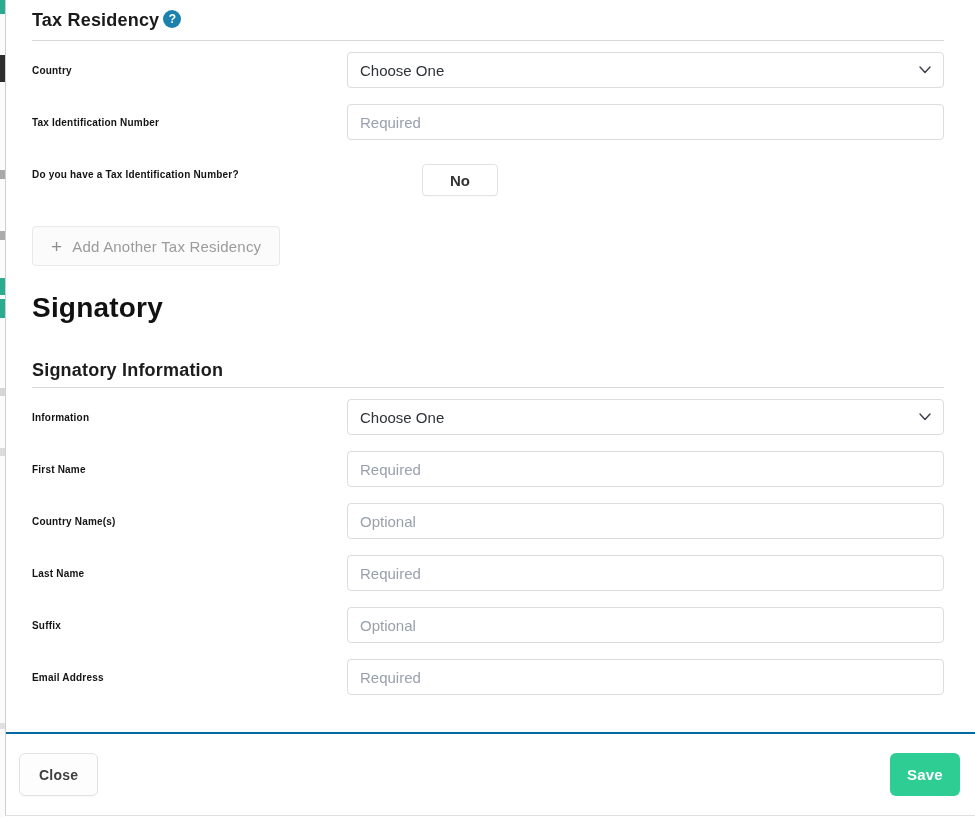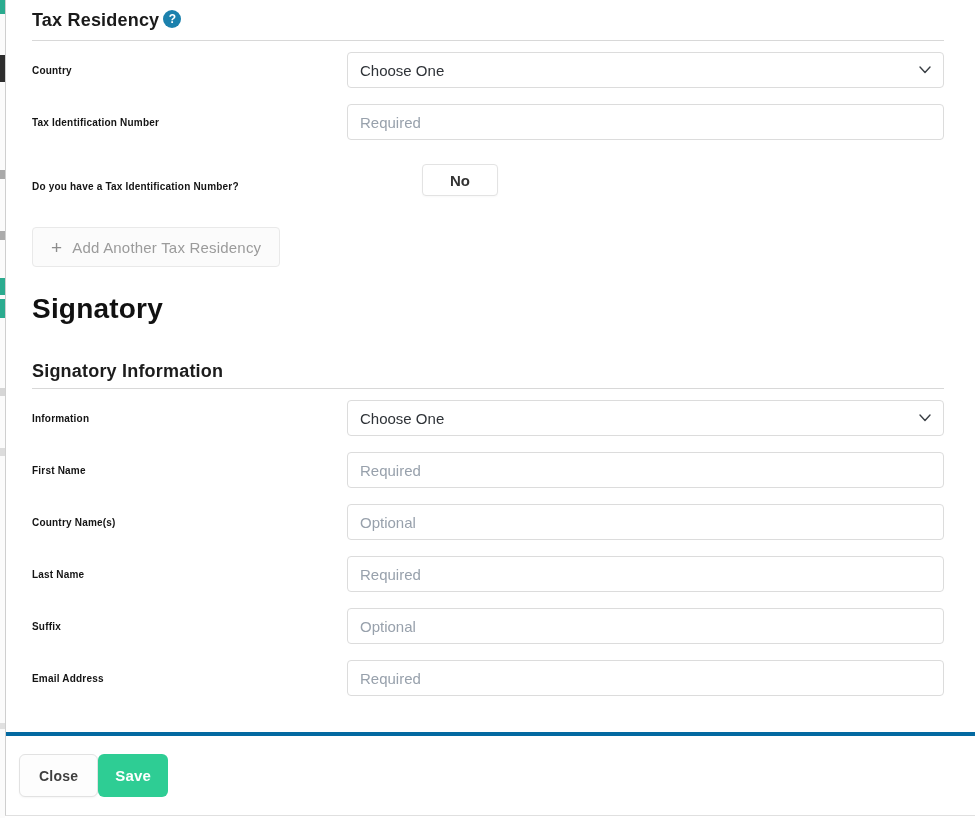--- a/index.html
+++ b/index.html
@@ -50,21 +50,21 @@
   .rule{border:none;border-top:1px solid #d8d8d8;margin-top:6px;}
 
   .form-row{display:flex;margin-top:16px;}
   .form-row.first{margin-top:11px;}
   .row-label{
     width:315px;flex:0 0 315px;
     padding-top:8px;
     font-size:10px;font-weight:700;color:#141414;line-height:21px;
     letter-spacing:.2px;
   }
-  .row-label .wrap{display:block;max-width:245px;margin-top:12px;}
+  .row-label .wrap{display:block;max-width:245px;}
   .row-field{flex:1;position:relative;}
 
   .text-field,.select-field{
     width:100%;height:36px;
     border:1px solid #dcdcdc;border-radius:4px;
     padding:0 12px;font-size:15px;color:#2f3338;
     background:#fff;font-family:"Liberation Sans",sans-serif;
   }
   .text-field::placeholder{color:#98a1ac;opacity:1;}
   .select-field{appearance:none;-webkit-appearance:none;-moz-appearance:none;padding-right:36px;cursor:pointer;}
@@ -89,22 +89,22 @@
     font-family:"Liberation Sans",sans-serif;
     cursor:pointer;letter-spacing:.2px;
   }
   .add-btn .plus{font-size:19px;font-weight:400;color:#8d8d8d;line-height:1;}
 
   .signatory-title{margin-top:26px;font-size:28px;font-weight:700;color:#111;letter-spacing:.2px;}
   .subsection-title{margin-top:36px;font-size:18px;font-weight:600;color:#1c1c1c;letter-spacing:.2px;}
 
   .footer{
     margin-top:auto;height:83px;
-    border-top:4px solid #0369a1;
-    display:flex;align-items:center;
+    border-top:2px solid #0369a1;
+    display:flex;align-items:center;justify-content:space-between;
     padding:0 15px 0 13px;
   }
   .close-btn{
     height:43px;padding:0 19px;
     background:#fdfdfd;border:1px solid #e2e2e2;border-radius:6px;
     font-size:14px;font-weight:700;color:#3f3f3f;
     font-family:"Liberation Sans",sans-serif;
     box-shadow:0 1px 2px rgba(0,0,0,.04);
     cursor:pointer;letter-spacing:.2px;
   }

